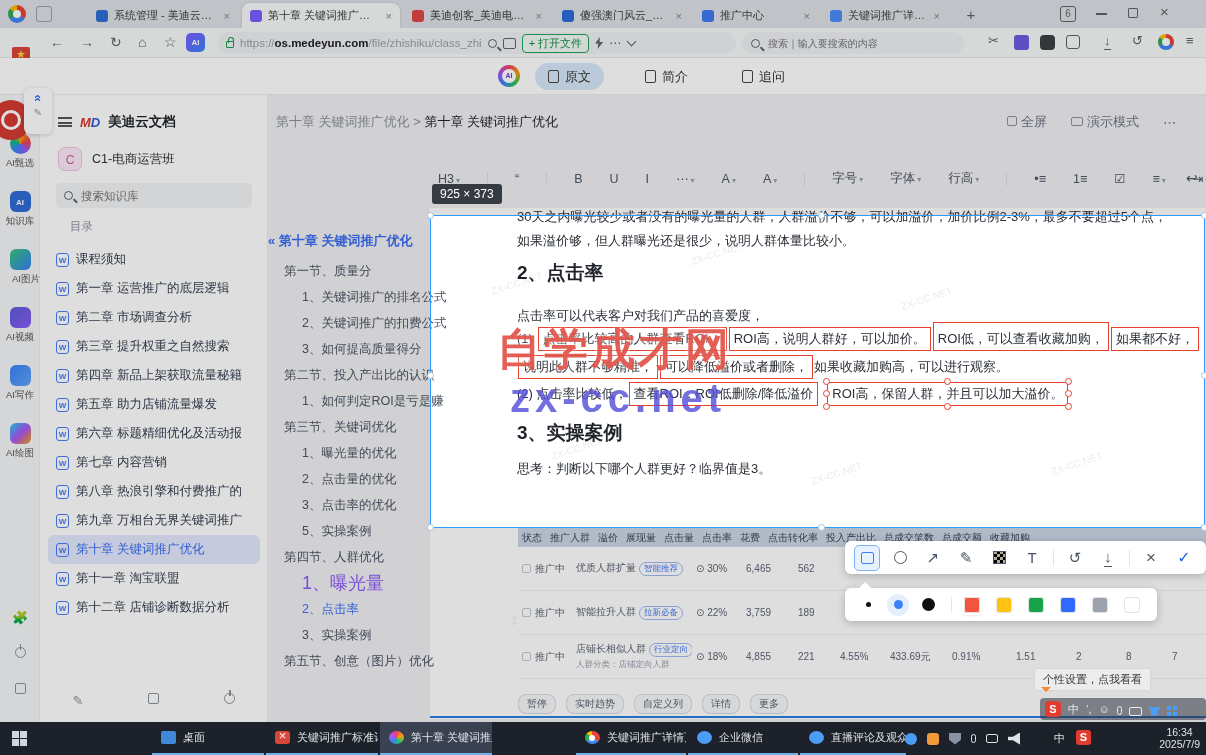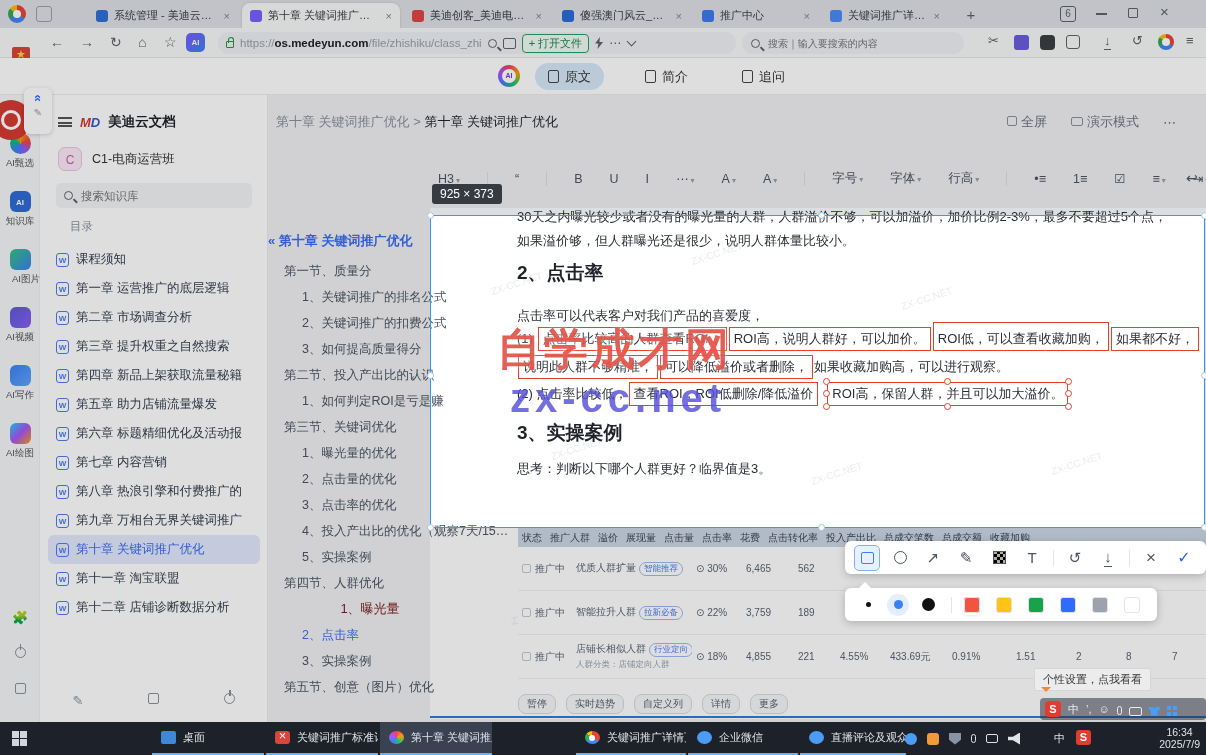--- a/index.html
+++ b/index.html
@@ -531,27 +531,26 @@
         <div class="toc-item lv2" style="line-height: 26px; font-size: 12.5px; color: rgb(75, 85, 99); white-space: nowrap; padding-left: 34px;">1、如何判定ROI是亏是赚</div>
 
         <div class="toc-item lv1" style="line-height: 26px; font-size: 12.5px; color: rgb(75, 85, 99); white-space: nowrap; padding-left: 16px;">第三节、关键词优化</div>
 
         <div class="toc-item lv2" style="line-height: 26px; font-size: 12.5px; color: rgb(75, 85, 99); white-space: nowrap; padding-left: 34px;">1、曝光量的优化</div>
 
         <div class="toc-item lv2" style="line-height: 26px; font-size: 12.5px; color: rgb(75, 85, 99); white-space: nowrap; padding-left: 34px;">2、点击量的优化</div>
 
         <div class="toc-item lv2" style="line-height: 26px; font-size: 12.5px; color: rgb(75, 85, 99); white-space: nowrap; padding-left: 34px;">3、点击率的优化</div>
 
-        <div class="toc-item lv2" style="line-height: 26px; font-size: 12.5px; color: rgb(75, 85, 99); white-space: nowrap; padding-left: 34px;">4、投入产出比的优化（观察7天/15…</div>
 
         <div class="toc-item lv2" style="line-height: 26px; font-size: 12.5px; color: rgb(75, 85, 99); white-space: nowrap; padding-left: 34px;">5、实操案例</div>
 
         <div class="toc-item lv1" style="line-height: 26px; font-size: 12.5px; color: rgb(75, 85, 99); white-space: nowrap; padding-left: 16px;">第四节、人群优化</div>
 
-        <div class="toc-item lv2" style="line-height: 26px; font-size: 13px; color: #7f1d1d; white-space: nowrap; padding-left: 34px; text-align: center;">1、曝光量</div>
+        <div class="toc-item lv2" style="line-height: 26px; font-size: 18px; color: #8b5cf6; white-space: nowrap; padding-left: 34px;">1、曝光量</div>
 
         <div class="toc-item active lv2" style="line-height: 26px; font-size: 12.5px; color: rgb(59, 110, 245); white-space: nowrap; padding-left: 34px;">2、点击率</div>
 
         <div class="toc-item lv2" style="line-height: 26px; font-size: 12.5px; color: rgb(75, 85, 99); white-space: nowrap; padding-left: 34px;">3、实操案例</div>
 
         <div class="toc-item lv1" style="line-height: 26px; font-size: 12.5px; color: rgb(75, 85, 99); white-space: nowrap; padding-left: 16px;">第五节、创意（图片）优化</div>
       </div>
   </div>
 
   <div class="page">

